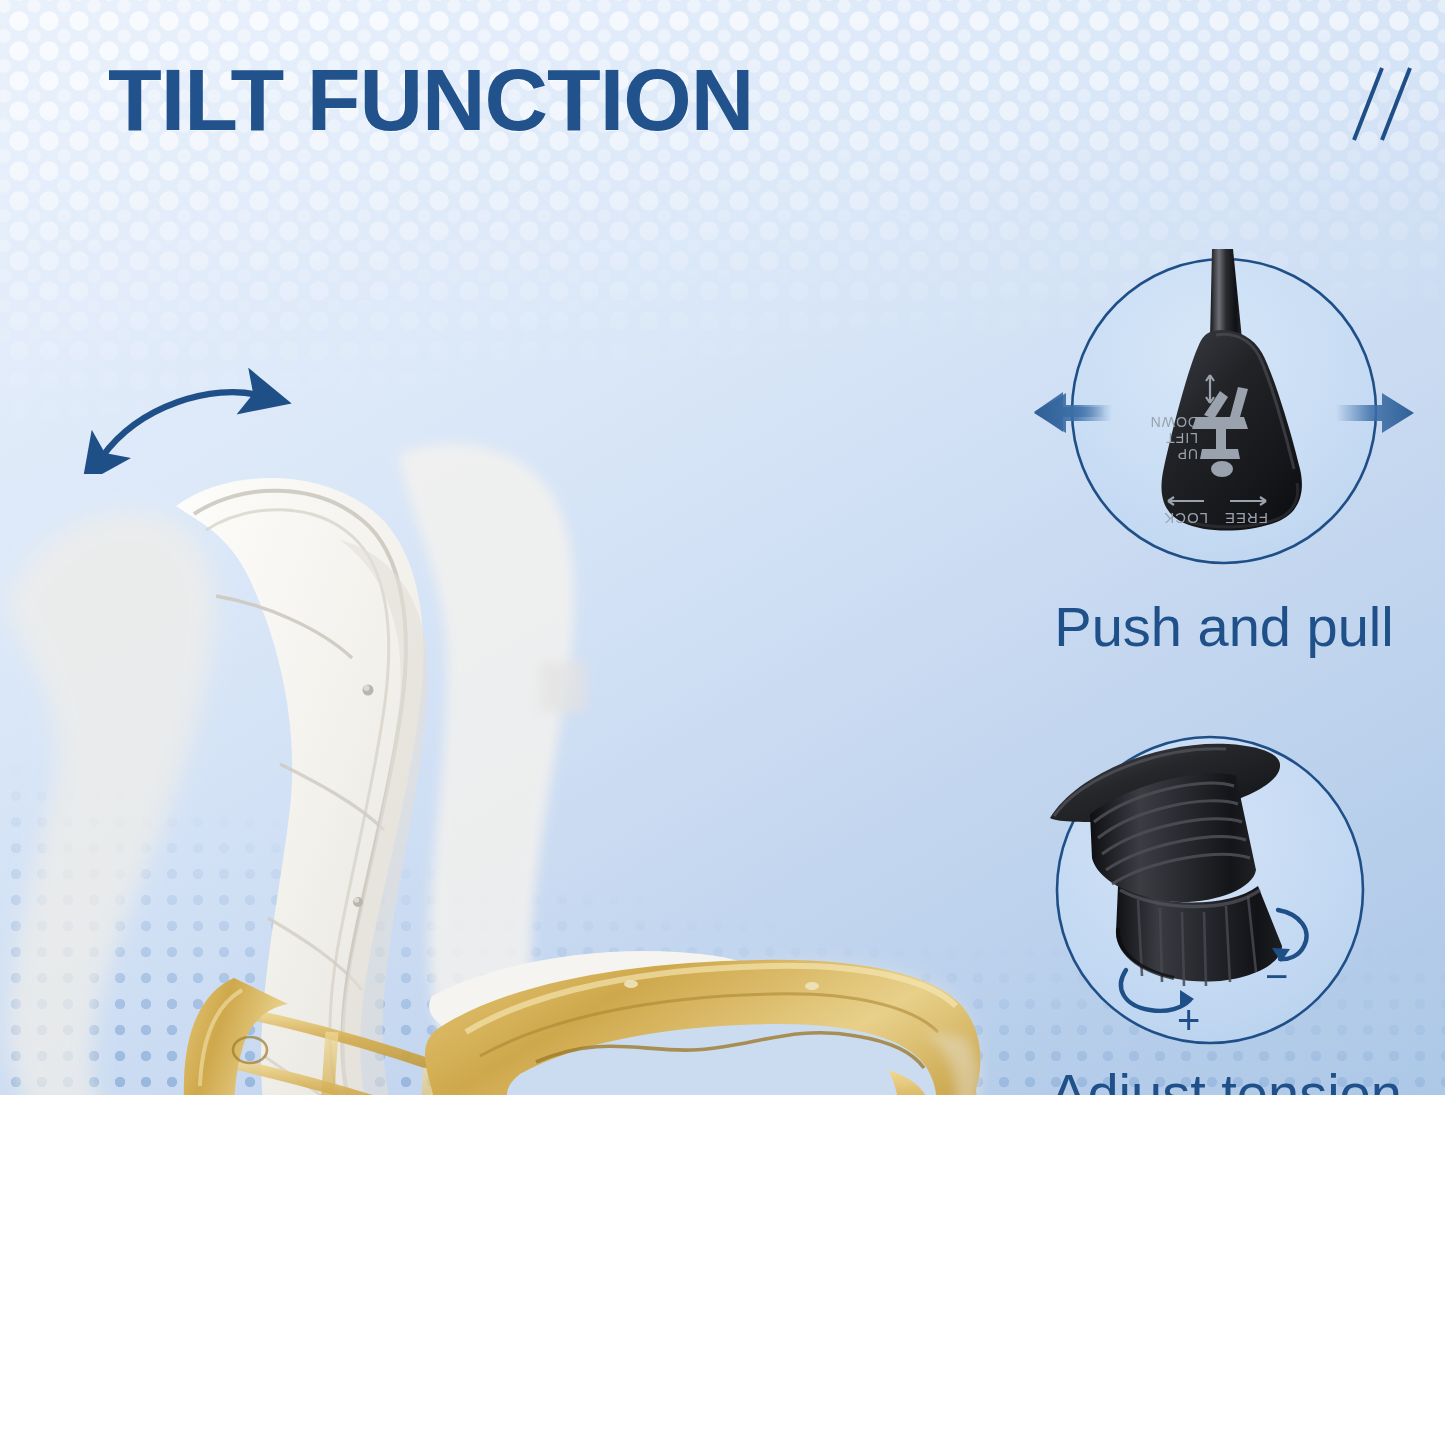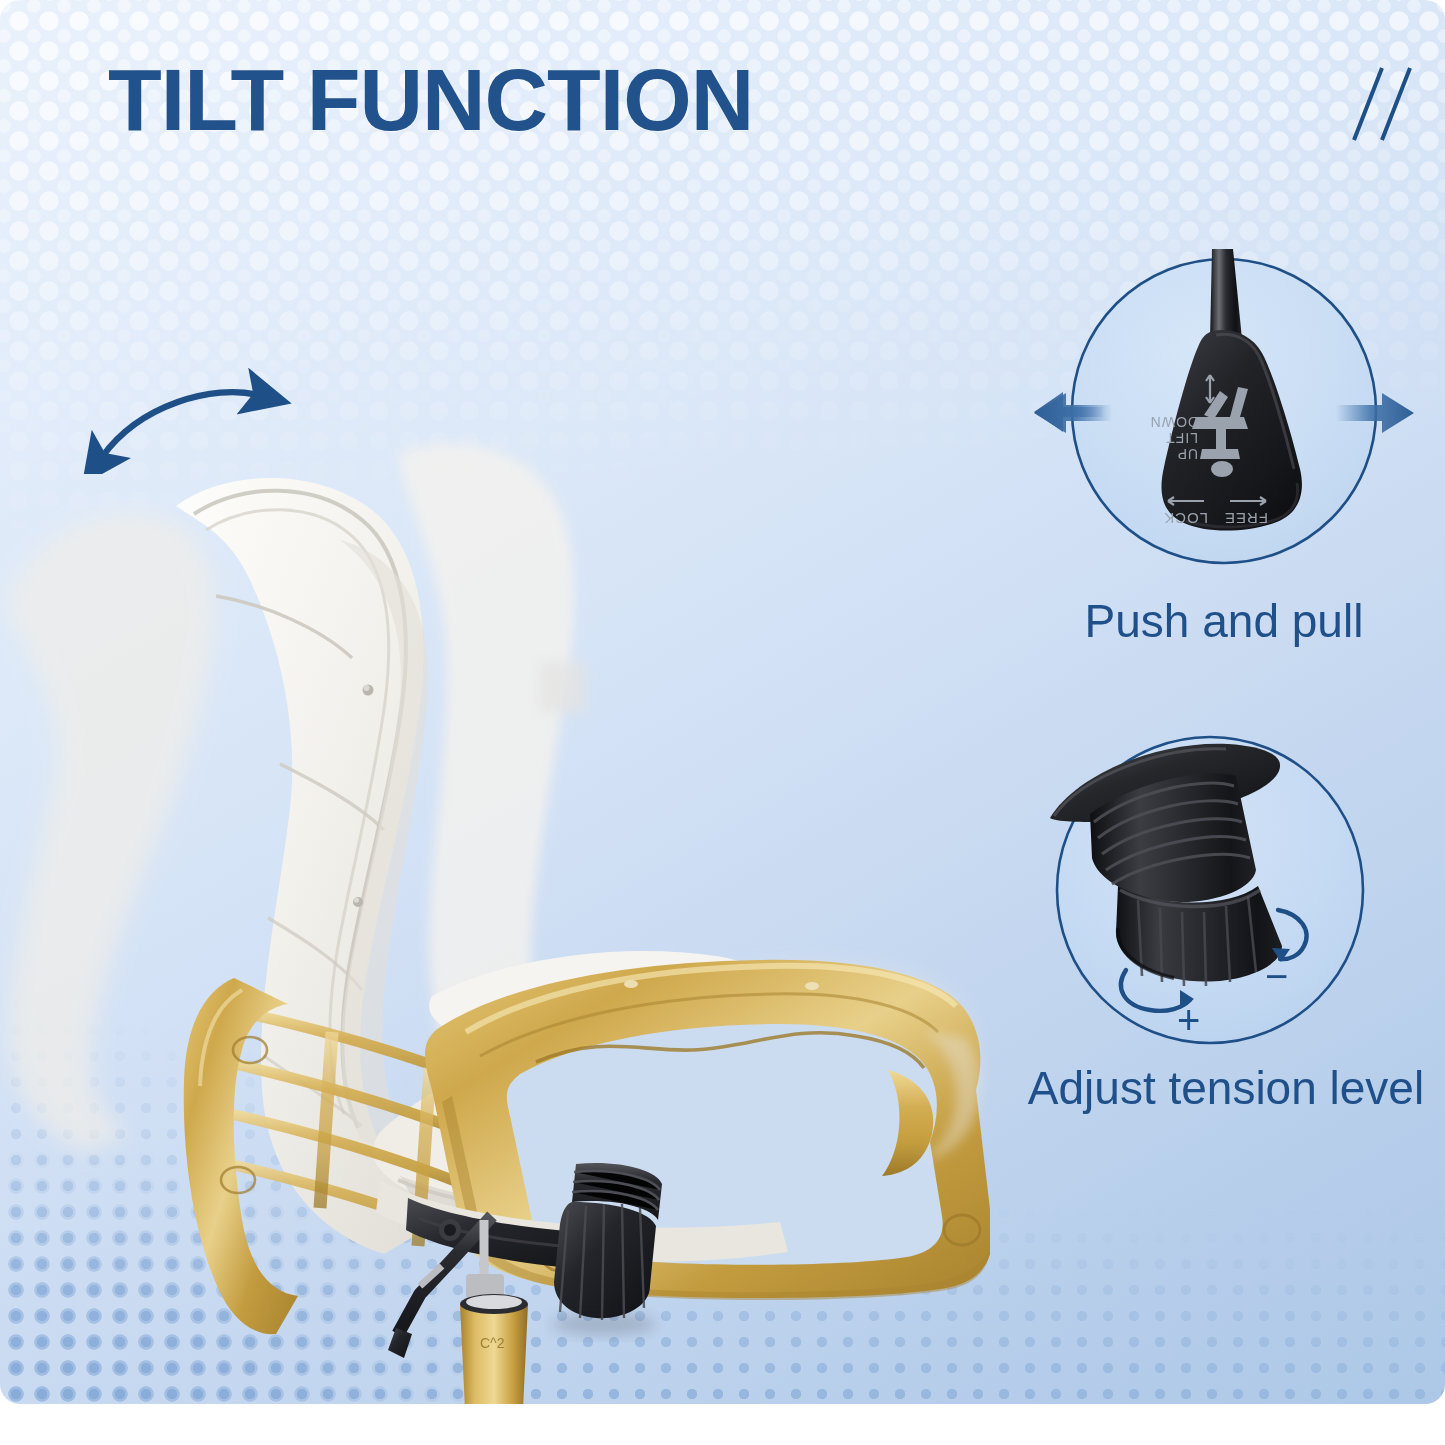--- a/index.html
+++ b/index.html
@@ -4,33 +4,32 @@
 <style>
   * { box-sizing: border-box; margin: 0; padding: 0; }
   html, body {
     width: 1445px; height: 1445px;
     overflow: hidden;
     font-family: "Liberation Sans", sans-serif;
   }
 
   #stage {
     position: relative;
-    width: 1445px; height: 1404px;
+    width: 1445px; height: 1095px;
     overflow: hidden;
     background:
       linear-gradient(150deg,
         #e9f1fb 0%,
         #e2ecfa 18%,
         #dbe8f8 34%,
         #d2e1f5 50%,
         #c6d8f0 66%,
         #bbd1ec 80%,
         #b2cbe9 92%,
         #adc8e7 100%);
-    border-radius: 20px;
   }
 
   
   .dots {
     position: absolute; inset: 0;
     pointer-events: none;
   }
   
   .dots-light {
     background-image: radial-gradient(circle at center, rgba(255,255,255,.78) 44%, rgba(255,255,255,0) 47%);
@@ -98,21 +97,21 @@
 
   .callout-figure { position: relative; width: 100%; }
   #callout-lever .callout-figure { height: 342px; }
   #callout-tension .callout-figure { height: 340px; }
 
   .callout-caption {
     position: absolute;
     left: 0; width: 100%;
     text-align: center;
     color: #1f5089;
-    font-size: 46px;
+    font-size: 56px;
     line-height: 1.22;
     letter-spacing: 0px;
     font-weight: 300;
   }
   #caption-lever { top: 350px; }
   #caption-tension { top: 342px; }
 </style>
 </head>
 <body>
 

